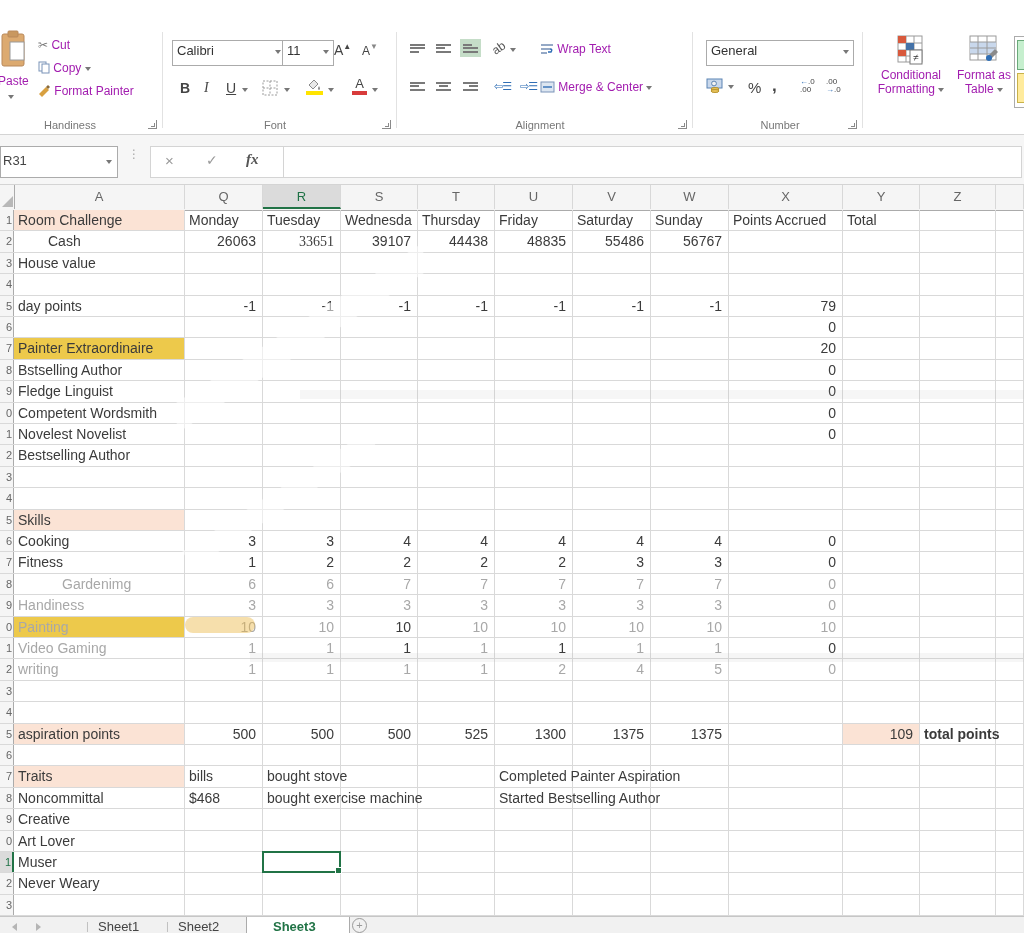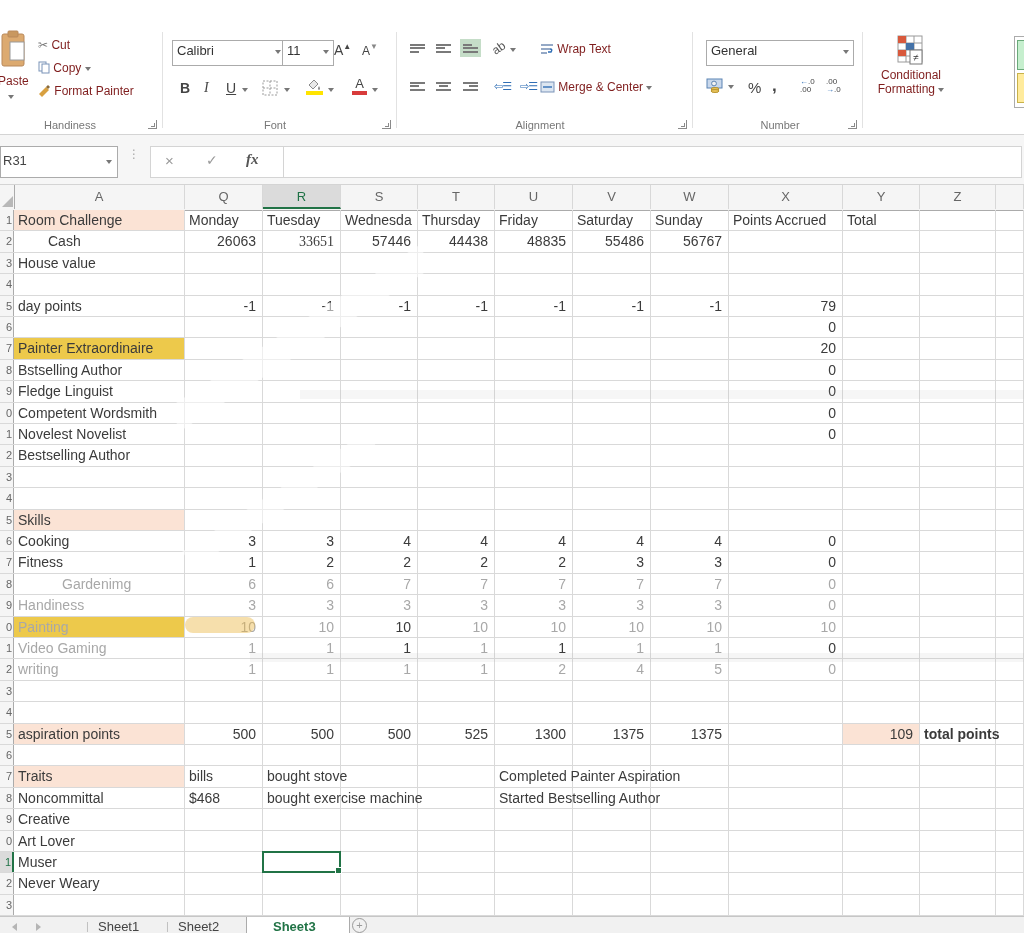--- a/index.html
+++ b/index.html
@@ -24,21 +24,21 @@
   .glabel{position:absolute;bottom:3px;font-size:11px;color:#777;text-align:center;}
   .launcher{position:absolute;bottom:5px;width:8px;height:8px;border-right:1px solid #8a8a8a;
             border-bottom:1px solid #8a8a8a;}
   .launcher:after{content:"";position:absolute;right:1px;bottom:1px;width:3px;height:3px;
             border-right:1px solid #8a8a8a;border-bottom:1px solid #8a8a8a;}
   .dd{display:inline-block;width:0;height:0;border-left:3.5px solid transparent;
       border-right:3.5px solid transparent;border-top:4px solid #777;vertical-align:middle;}
   .combo{position:absolute;background:#fff;border:1px solid #ababab;font-size:13px;color:#333;
          padding:2px 4px;}
   .combo .dd{position:absolute;right:4px;top:9px;}
-  .btnlabel{font-size:12px;color:#7f1d1d;}
+  .btnlabel{font-size:12px;color:#a21caf;}
   .alignicon{display:inline-block;width:15px;}
   .alignicon i{display:block;height:2px;background:#7a7a7a;margin:1.5px 0;}
   .alignicon i.short{width:9px;}
   .alignicon.selected{background:#c5ddc8;outline:3px solid #c5ddc8;}
   .fmt-sym{font-size:14px;color:#444;}
 
   
   #fbar{position:absolute;left:0;top:135px;width:1024px;height:49px;background:#f6f6f6;
         border-bottom:1px solid #d4d4d4;}
   #namebox{position:absolute;left:0;top:11px;width:116px;height:30px;background:#fff;
@@ -259,20 +259,35 @@
           <line x1="2" y1="16" x2="26" y2="16" stroke="#9a9a9a"></line>
           <line x1="2" y1="22" x2="26" y2="22" stroke="#9a9a9a"></line>
         <rect x="2" y="2" width="8" height="7" fill="#d8593c"></rect>
         <rect x="10" y="9" x2="18" width="8" height="7" fill="#4472a8"></rect>
         <rect x="2" y="16" width="8" height="6" fill="#d8593c"></rect>
         <rect x="14" y="16" width="12" height="14" fill="#fff" stroke="#777"></rect>
         <text x="20" y="27" font-size="10" text-anchor="middle" fill="#333">≠</text>
       </svg>
       <div class="btnlabel">Conditional</div>
       <div class="btnlabel"><span>Formatting</span> <span class="dd"></span></div>
+    </div>
+    <div class="abs" style="left:952px;top:6px;width:64px;text-align:center;">
+      <svg width="32" height="34" viewBox="0 0 32 34" style="margin:0 auto;">
+        <rect x="2" y="2" width="26" height="24" fill="#fff" stroke="#9a9a9a"></rect>
+        <rect x="2" y="8" width="26" height="12" fill="#c9d8ec"></rect>
+        <line x1="10" y1="2" x2="10" y2="26" stroke="#9a9a9a"></line>
+          <line x1="19" y1="2" x2="19" y2="26" stroke="#9a9a9a"></line>
+        <line x1="2" y1="8" x2="28" y2="8" stroke="#9a9a9a"></line>
+          <line x1="2" y1="14" x2="28" y2="14" stroke="#9a9a9a"></line>
+          <line x1="2" y1="20" x2="28" y2="20" stroke="#9a9a9a"></line>
+        <path d="M20 22 L27 15 L30 18 L23 25 Z" fill="#8a8a8a"></path>
+        <circle cx="21" cy="24" r="3" fill="#2f6eb5"></circle>
+      </svg>
+      <div class="btnlabel">Format as</div>
+      <div class="btnlabel"><span>Table</span> <span class="dd"></span></div>
     </div>
 
     <div class="abs" style="left:1014px;top:8px;width:10px;height:70px;border:1px solid #ababab;border-right:none;background:#fff;">
       <div style="position:absolute;left:2px;top:3px;width:10px;height:28px;background:#c6efce;border:1px solid #6aaa7a;"></div>
       <div style="position:absolute;left:2px;top:36px;width:10px;height:28px;background:#ffeb9c;border:1px solid #c8b24a;"></div>
     </div>
   </div>
 
   <div id="fbar">
     <div id="namebox">
@@ -326,21 +341,21 @@
         <div class="cell txt" style="left: 418px; top: 0px; width: 76px; height: 20.4px;">Thursday</div>
         <div class="cell txt" style="left: 495px; top: 0px; width: 77px; height: 20.4px;">Friday</div>
         <div class="cell txt" style="left: 573px; top: 0px; width: 77px; height: 20.4px;">Saturday</div>
         <div class="cell txt" style="left: 651px; top: 0px; width: 77px; height: 20.4px;">Sunday</div>
         <div class="cell txt" style="left: 729px; top: 0px; width: 113px; height: 20.4px;">Points Accrued</div>
         <div class="cell txt" style="left: 843px; top: 0px; width: 76px; height: 20.4px;">Total</div>
         <div class="rowhdr" style="top: 21.4px; height: 20.4px;">2</div>
         <div class="cell txt" style="left: 14px; top: 21.4px; width: 170px; height: 20.4px; margin-left: 30px;">Cash</div>
         <div class="cell num" style="left: 185px; top: 21.4px; width: 77px; height: 20.4px;">26063</div>
         <div class="cell num" style="left: 263px; top: 21.4px; width: 77px; height: 20.4px; font-family: Liberation Serif, serif;">33651</div>
-        <div class="cell num" style="left: 341px; top: 21.4px; width: 76px; height: 20.4px;">57446</div>
+        <div class="cell num" style="left: 341px; top: 21.4px; width: 76px; height: 20.4px;">39107</div>
         <div class="cell num" style="left: 418px; top: 21.4px; width: 76px; height: 20.4px;">44438</div>
         <div class="cell num" style="left: 495px; top: 21.4px; width: 77px; height: 20.4px;">48835</div>
         <div class="cell num" style="left: 573px; top: 21.4px; width: 77px; height: 20.4px;">55486</div>
         <div class="cell num" style="left: 651px; top: 21.4px; width: 77px; height: 20.4px;">56767</div>
         <div class="rowhdr" style="top: 42.8px; height: 20.4px;">3</div>
         <div class="cell txt" style="left: 14px; top: 42.8px; width: 170px; height: 20.4px;">House value</div>
         <div class="rowhdr" style="top: 64.2px; height: 20.4px;">4</div>
         <div class="rowhdr" style="top: 85.6px; height: 20.4px;">5</div>
         <div class="cell txt" style="left: 14px; top: 85.6px; width: 170px; height: 20.4px;">day points</div>
         <div class="cell num" style="left: 185px; top: 85.6px; width: 77px; height: 20.4px;">-1</div>

